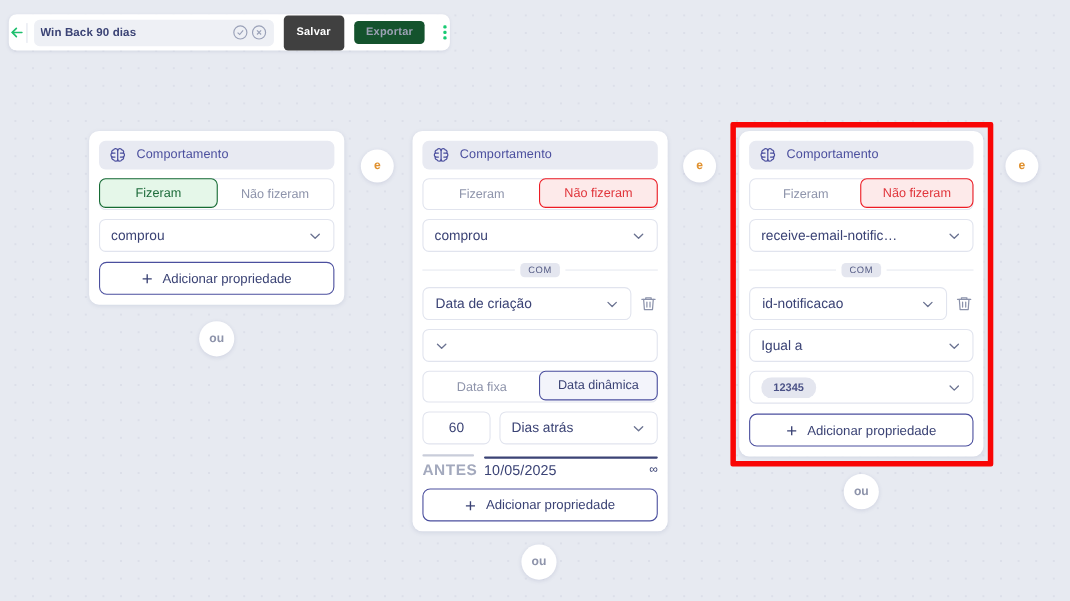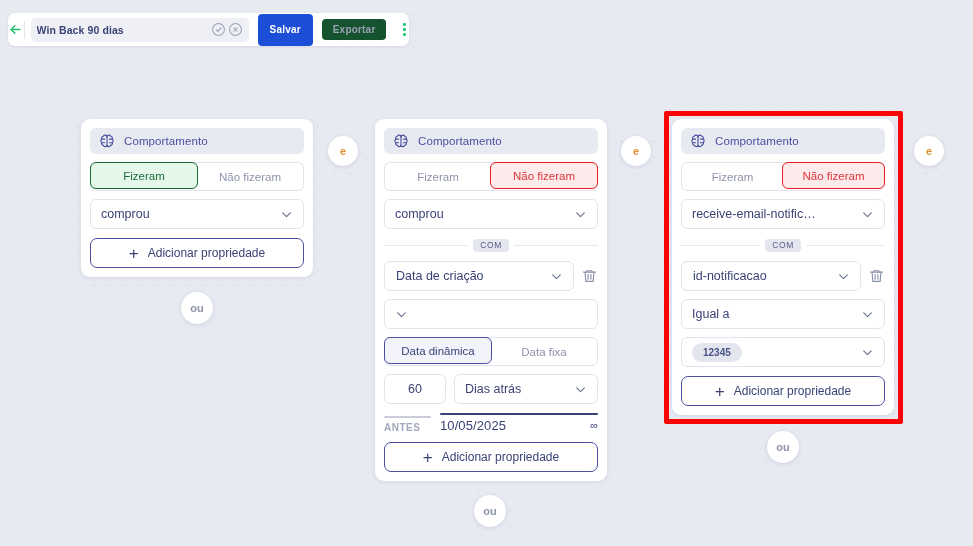--- a/index.html
+++ b/index.html
@@ -32,21 +32,21 @@
     background:#eef0f5;border-radius:5px;
     display:flex;align-items:center;padding:0 6px;box-sizing:border-box;
   }
   .tb-name{
     font-size:10.5px;color:#3b4375;font-weight:600;letter-spacing:.1px;
     flex:1;white-space:nowrap;overflow:hidden;
   }
   .tb-ico{width:15px;height:15px;margin-left:2px;color:#9aa1b8;flex:0 0 auto;}
   .tb-ico svg{display:block;}
   .btn-salvar{
-    margin-left:9px;height:21px;background:#1d4ed8;border-radius:4px;
+    margin-left:9px;height:21px;background:#404040;border-radius:4px;
     color:#fff;font-size:10px;font-weight:700;letter-spacing:.2px;
     display:flex;align-items:center;justify-content:center;padding:16px 12px;
     border:none;font-family:inherit;cursor:pointer;
   }
   .btn-exportar{
     margin-left:9px;height:21px;background:#14532d;border-radius:4px;
     color:#9ba1b4;font-size:10px;font-weight:600;letter-spacing:.2px;
     display:flex;align-items:center;justify-content:center;padding:0 11px;
     border:none;font-family:inherit;
   }
@@ -117,21 +117,21 @@
   .num-box{
     margin-top:8px;width:62px;height:30px;border:1px solid #e1e4ee;border-radius:6px;background:#fff;
     display:flex;align-items:center;justify-content:center;font-size:12.5px;color:#3b4375;box-sizing:border-box;
   }
   .row-num .sel{flex:1;}
 
   
   .antes-row{margin-top:9px;display:flex;align-items:flex-end;gap:9px;}
   .antes-col{width:47px;}
   .antes-bar{height:2px;background:#c9cdda;border-radius:2px;}
-  .antes-lbl{margin-top:4px;font-size:10px;font-weight:700;color:#a3a9bd;letter-spacing:.5px;}
+  .antes-lbl{margin-top:4px;font-size:14px;font-weight:700;color:#a3a9bd;letter-spacing:.5px;}
   .date-col{flex:1;}
   .date-bar{height:2px;background:#3b4375;border-radius:2px;}
   .date-line{margin-top:3px;display:flex;align-items:center;}
   .date-val{flex:1;font-size:13px;color:#3b4375;letter-spacing:.1px;}
   .inf{font-size:11px;color:#3b4375;line-height:1;}
 
   
   .addprop{
     margin-top:9px;height:30px;border:1.6px solid #4b4f9e;border-radius:7px;background:#fff;
     display:flex;align-items:center;justify-content:center;gap:9px;
@@ -271,22 +271,22 @@
       </span>
     </div>
     <div class="sel">
       <span class="chev">
         <svg width="13" height="13" viewBox="0 0 24 24" fill="none" stroke="currentColor" stroke-width="2.2" stroke-linecap="round" stroke-linejoin="round">
             <polyline points="5 9 12 16 19 9"></polyline>
           </svg>
       </span>
     </div>
     <div class="seg">
+      <div class="seg-opt">Data fixa</div>
       <div class="seg-opt on-indigo">Data dinâmica</div>
-      <div class="seg-opt">Data fixa</div>
     </div>
     <div class="row-num">
       <div class="num-box">60</div>
       <div class="sel">
         <span class="sel-txt">Dias atrás</span>
         <span class="chev">
           <svg width="13" height="13" viewBox="0 0 24 24" fill="none" stroke="currentColor" stroke-width="2.2" stroke-linecap="round" stroke-linejoin="round">
               <polyline points="5 9 12 16 19 9"></polyline>
             </svg>
         </span>

